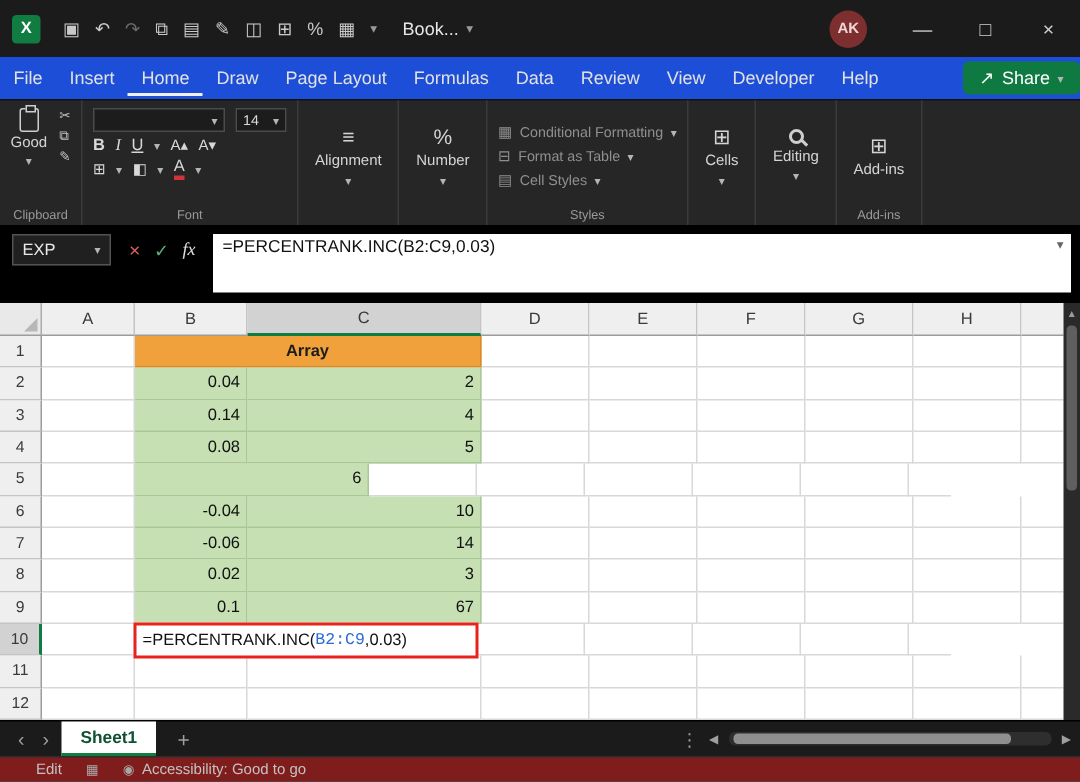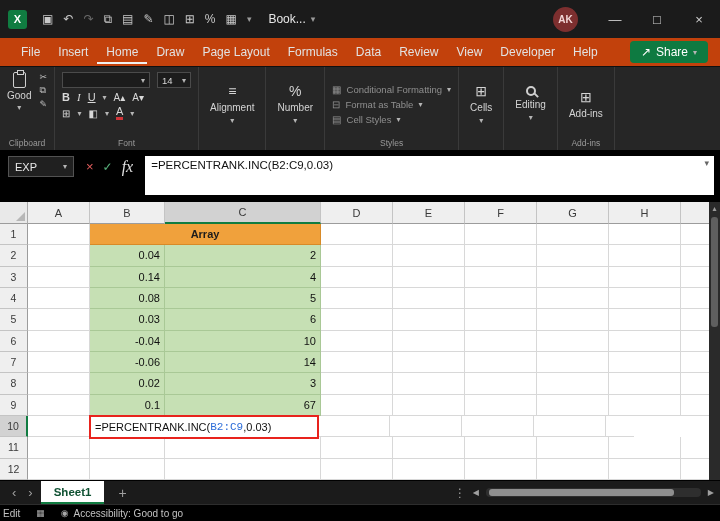--- a/index.html
+++ b/index.html
@@ -16,22 +16,22 @@
   .tbi.dim { color:#6a6a6a; }
   .tbi.sm { font-size:9px; color:#9a9a9a; }
   .doc-title { font-size:12px; color:#e6e6e6; margin-left:12px; }
   .tb-right { margin-left:auto; display:flex; align-items:center; height:100%; }
   .avatar { width:25px; height:25px; border-radius:50%; background:#7d2f2f; color:#f2d6d6;
     font-size:10px; font-weight:bold; display:flex; align-items:center; justify-content:center; margin-right:16px; }
   .win-btn { width:42px; height:100%; display:flex; align-items:center; justify-content:center;
     font-size:13px; color:#cfcfcf; }
 
   
-  .menubar { height:28px; background:#c2410c; display:flex; align-items:center;
-    padding:0 12px; flex:0 0 auto; }
+  .menubar { height:28px; background:#1d4ed8; display:flex; align-items:center;
+    padding:0 0; flex:0 0 auto; }
   .menu-item { font-size:12px; color:#e2e2e2; padding:5px 9px 3px; border-bottom:2px solid transparent; }
   .menu-item.active { border-bottom-color:#f0f0f0; font-weight:normal; }
   .share-btn { margin-left:auto; background:#0e7a41; color:#fff; border-radius:4px;
     font-size:12px; padding:4px 11px; display:flex; align-items:center; gap:5px; }
   .share-btn .chev { font-size:8px; }
 
   
   .ribbon { height:84px; background:#262626; border-top:1px solid #101010; display:flex;
     color:#d4d4d4; flex:0 0 auto; }
   .rgroup { position:relative; padding:5px 7px 14px; border-right:1px solid #3a3a3a;
@@ -71,21 +71,21 @@
 
   
   .formulabar { height:52px; background:#000000; display:flex; align-items:flex-start;
     padding:6px 6px 7px 8px; gap:8px; flex:0 0 auto; }
   .namebox { width:66px; height:21px; background:#202020; border:1px solid #525252;
     color:#e8e8e8; font-size:11px; display:flex; align-items:center; justify-content:space-between;
     padding:0 6px; }
   .fb-btns { display:flex; align-items:center; gap:9px; height:21px; padding:0 4px; }
   .fb-x { color:#e25d5d; font-size:13px; }
   .fb-ok { color:#58b17c; font-size:12px; }
-  .fb-fx { color:#e0e0e0; font-size:16px; font-style:italic; font-family:"Liberation Serif",serif; }
+  .fb-fx { color:#e0e0e0; font-size:12px; font-style:italic; font-family:"Liberation Serif",serif; }
   .fb-input { flex:1; align-self:stretch; background:#ffffff; color:#111; font-size:11.5px;
     padding:3px 18px 0 6px; position:relative; }
   .fb-chev { position:absolute; right:5px; top:2px; font-size:9px; color:#666; }
 
   
   .sheet-area { height:278px; display:flex; background:#fff; flex:0 0 auto; }
   .grid-wrap { width:709px; }
   .ghead { display:flex; height:22px; }
   .corner { width:28px; background:#e9e9e9; border-right:1px solid #ababab;
     border-bottom:1px solid #9c9c9c; position:relative; }
@@ -124,22 +124,22 @@
     height:100%; display:flex; align-items:center; padding:0 13px;
     border-bottom:2px solid #107C41; margin:0 2px; }
   .snav.add { font-size:14px; margin-left:6px; }
   .sb-right { margin-left:auto; display:flex; align-items:center; gap:7px; padding-right:6px; }
   .sb-right .dots { font-size:12px; color:#9f9f9f; }
   .sarrow { font-size:8px; color:#9f9f9f; }
   .htrack { width:215px; height:9px; background:#2e2e2e; border-radius:4px; display:flex; align-items:center; }
   .hthumb { width:185px; height:7px; background:#8f8f8f; border-radius:3px; margin-left:3px; }
 
   
-  .statusbar { height:17px; background:#000000; border-top:1px solid #2d2d2d; display:flex;
-    align-items:center; gap:16px; padding:0 3px; font-size:10px; color:#c2c2c2; flex:1; }
+  .statusbar { height:17px; background:#7f1d1d; border-top:1px solid #2d2d2d; display:flex;
+    align-items:center; gap:16px; padding:0 24px; font-size:10px; color:#c2c2c2; flex:1; }
   .sb-ico { font-size:9px; color:#a8a8a8; }
   .sb-acc { display:flex; align-items:center; gap:5px; }
 </style>
 </head>
 <body>
 
 <div class="app">
 
   <div class="titlebar">
     <div class="logo">X</div>
@@ -374,21 +374,20 @@
         <div class="c wD"></div>
         <div class="c wD"></div>
         <div class="c wD"></div>
         <div class="c wD"></div>
         <div class="c wI"></div>
       </div>
 
       <div class="grow">
         <div class="rowhdr">5</div>
         <div class="c wA"></div>
-        <div class="c wB green num">0.03</div>
         <div class="c wC green num">6</div>
         <div class="c wD"></div>
         <div class="c wD"></div>
         <div class="c wD"></div>
         <div class="c wD"></div>
         <div class="c wD"></div>
         <div class="c wI"></div>
       </div>
 
       <div class="grow">

